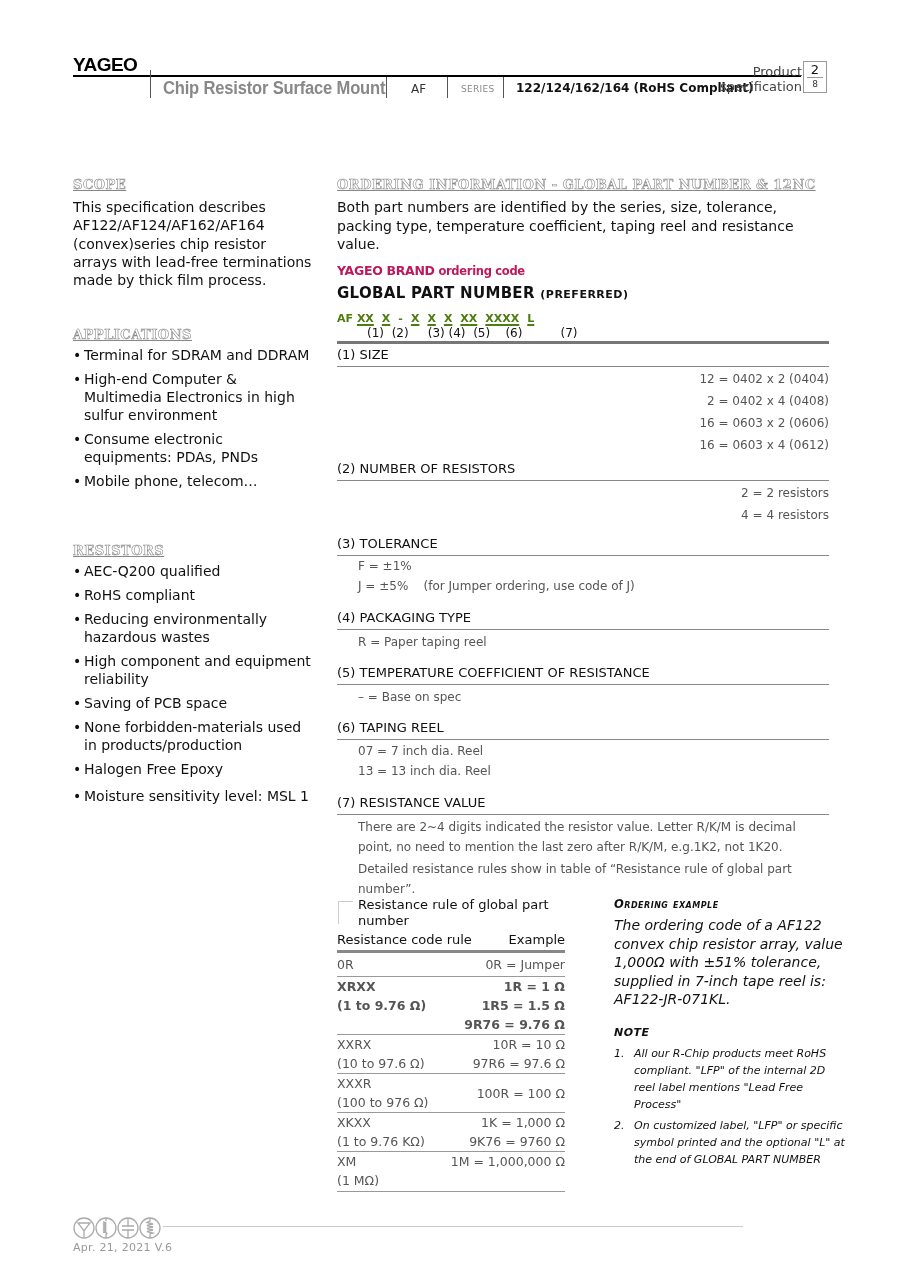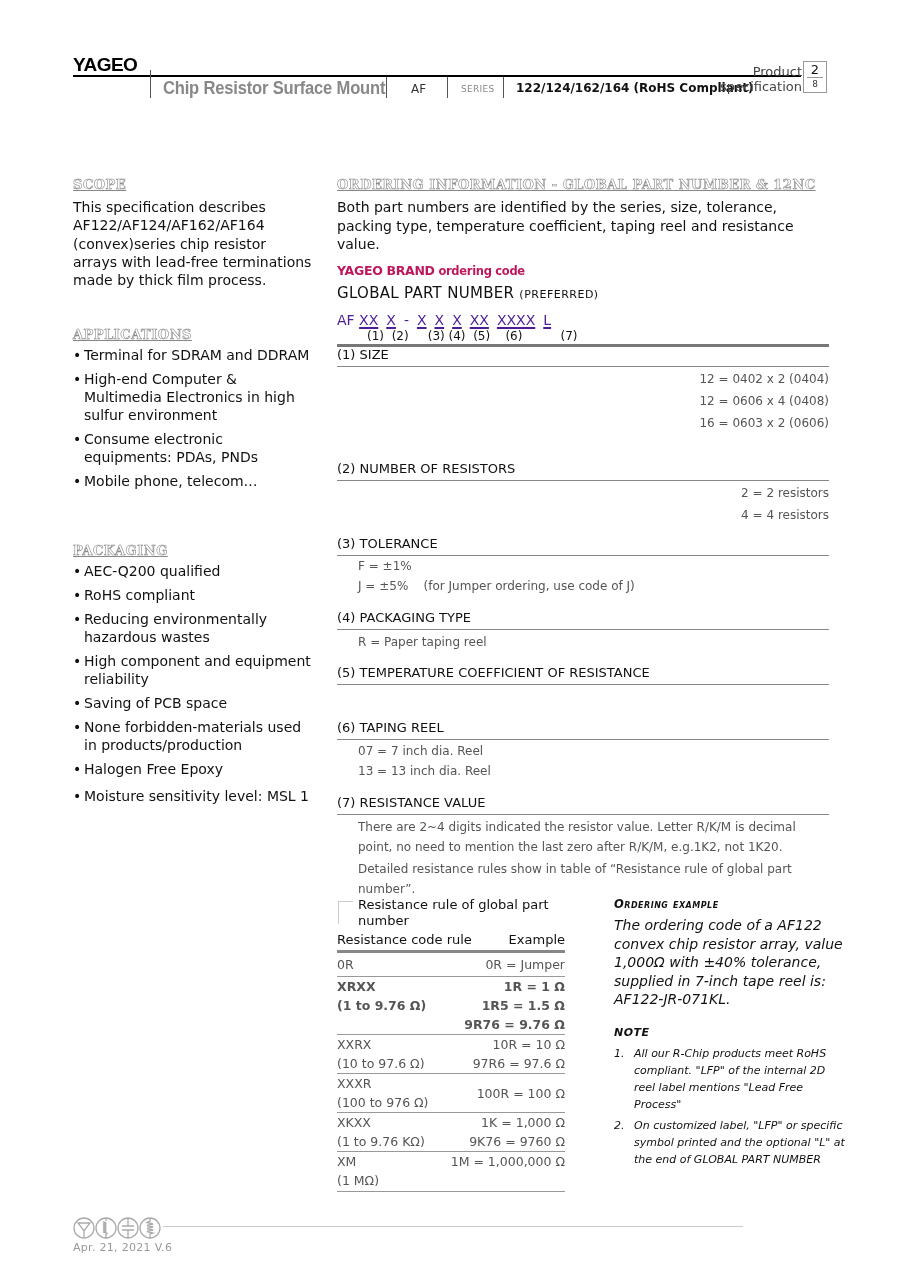--- a/index.html
+++ b/index.html
@@ -28,23 +28,23 @@
            letter-spacing:0.5px; }
   .left-p { font-size:14px; line-height:18.3px; color:#111; }
   ul.bul { list-style:none; margin:0; padding:0; }
   ul.bul li { position:relative; padding-left:11px; font-size:14px; line-height:18.3px; color:#111; margin-bottom:5.5px; }
   ul.bul li::before { content:"•"; position:absolute; left:0; top:0; }
 
   
   .right { left:337px; width:492px; }
   .intro { font-size:14px; line-height:18.5px; color:#111; }
   .brand-code { font-size:12.5px; font-weight:bold; color:#be185d; letter-spacing:-0.3px; }
-  .gpn { font-size:15px; font-weight:normal; color:#111; letter-spacing:0.3px; }
+  .gpn { font-size:15px; font-weight:bold; color:#111; letter-spacing:0.3px; }
   .gpn small { font-size:11px; letter-spacing:0.5px; }
-  .pn-line { font-size:14px; font-weight:normal; color:#4c1d95; }
+  .pn-line { font-size:11px; font-weight:bold; color:#4d7c0f; }
   .pn-line u { text-decoration-thickness:1.5px; text-underline-offset:2px; margin-right:8px; }
   .pn-nums { font-size:12px; color:#111; }
   .thick-rule { height:3px; background:#777; }
   .field-h { font-size:13px; color:#111; }
   .field-rule { height:1px; background:#888; }
   .field-item { font-size:12px; color:#555; line-height:22px; padding-left:21px;text-align:right; }
   .field-item2 { font-size:12px; color:#555; line-height:20px; padding-left:21px; }
 
   
   .rtable { left:337px; width:228px; }
@@ -97,21 +97,21 @@
   <div class="sec-h">APPLICATIONS</div>
   <ul class="bul" style="margin-top:4px;">
     <li>Terminal for SDRAM and DDRAM</li>
     <li>High-end Computer &amp; Multimedia Electronics in high sulfur environment</li>
     <li>Consume electronic equipments: PDAs, PNDs</li>
     <li>Mobile phone, telecom…</li>
   </ul>
 </div>
 
 <div class="abs" style="left:73px;top:543px;width:240px;">
-  <div class="sec-h">PACKAGING</div>
+  <div class="sec-h">RESISTORS</div>
   <ul class="bul" style="margin-top:4px;">
     <li>AEC-Q200 qualified</li>
     <li>RoHS compliant</li>
     <li>Reducing environmentally hazardous wastes</li>
     <li>High component and equipment reliability</li>
     <li>Saving of PCB space</li>
     <li>None forbidden-materials used in products/production</li>
     <li>Halogen Free Epoxy</li>
     <li style="margin-top:9px;">Moisture sensitivity level: MSL 1</li>
   </ul>
@@ -127,22 +127,23 @@
     <u>XX</u><u>X</u><span style="margin-right:8px;">-</span><u>X</u><u>X</u><u>X</u><u>XX</u><u>XXXX</u><u>L</u>
   </div>
   <div class="pn-nums" style="margin-top:1px;padding-left:30px;white-space:pre;">(1)  (2)     (3) (4)  (5)    (6)          (7)</div>
   <div class="thick-rule" style="margin-top:1px;"></div>
 </div>
 
 <div class="abs right" style="top:347px;">
   <div class="field-h">(1) SIZE</div>
   <div class="field-rule" style="margin-top:4px;"></div>
   <div class="field-item" style="margin-top:1px;">12 = 0402 x 2 (0404)</div>
-  <div class="field-item">12 = 0606 x 4 (0408)</div>
+  <div class="field-item">2 = 0402 x 4 (0408)</div>
   <div class="field-item">16 = 0603 x 2 (0606)</div>
+  <div class="field-item">16 = 0603 x 4 (0612)</div>
 </div>
 
 <div class="abs right" style="top:461px;">
   <div class="field-h">(2) NUMBER OF RESISTORS</div>
   <div class="field-rule" style="margin-top:4px;"></div>
   <div class="field-item" style="margin-top:1px;">2 = 2 resistors</div>
   <div class="field-item">4 = 4 resistors</div>
 </div>
 
 <div class="abs right" style="top:536px;">
@@ -154,20 +155,21 @@
 
 <div class="abs right" style="top:610px;">
   <div class="field-h">(4) PACKAGING TYPE</div>
   <div class="field-rule" style="margin-top:4px;"></div>
   <div class="field-item2" style="margin-top:2px;">R = Paper taping reel</div>
 </div>
 
 <div class="abs right" style="top:665px;">
   <div class="field-h">(5) TEMPERATURE COEFFICIENT OF RESISTANCE</div>
   <div class="field-rule" style="margin-top:4px;"></div>
+  <div class="field-item2" style="margin-top:2px;">– = Base on spec</div>
 </div>
 
 <div class="abs right" style="top:720px;">
   <div class="field-h">(6) TAPING REEL</div>
   <div class="field-rule" style="margin-top:4px;"></div>
   <div class="field-item2" style="margin-top:1px;">07 = 7 inch dia. Reel</div>
   <div class="field-item2">13 = 13 inch dia. Reel</div>
 </div>
 
 <div class="abs right" style="top:795px;">
@@ -213,21 +215,21 @@
   </div>
   <div class="rt-row" style="align-items:flex-start;padding-bottom:1px;">
     <span class="l">XM
 (1 MΩ)</span>
     <span class="r">1M = 1,000,000 Ω</span>
   </div>
 </div>
 
 <div class="abs" style="left:614px;top:897px;width:235px;font-style:italic;">
   <div class="oe-h">Ordering example</div>
-  <div class="oe-p" style="margin-top:5px;">The ordering code of a AF122 convex chip resistor array, value 1,000Ω with ±40% tolerance, supplied in 7-inch tape reel is: AF122-JR-071KL.</div>
+  <div class="oe-p" style="margin-top:5px;">The ordering code of a AF122 convex chip resistor array, value 1,000Ω with ±51% tolerance, supplied in 7-inch tape reel is: AF122-JR-071KL.</div>
   <div class="note-h" style="margin-top:17px;">NOTE</div>
   <ol class="notes" style="margin-top:6px;">
     <li><span class="n">1.</span><span>All our R-Chip products meet RoHS compliant. "LFP" of the internal 2D reel label mentions "Lead Free Process"</span></li>
     <li><span class="n">2.</span><span>On customized label, "LFP" or specific symbol printed and the optional "L" at the end of GLOBAL PART NUMBER</span></li>
   </ol>
 </div>
 
 <div class="abs foot-rule"></div>
 <div class="abs foot-icons">
   <svg width="90" height="24" viewBox="0 0 90 24">

